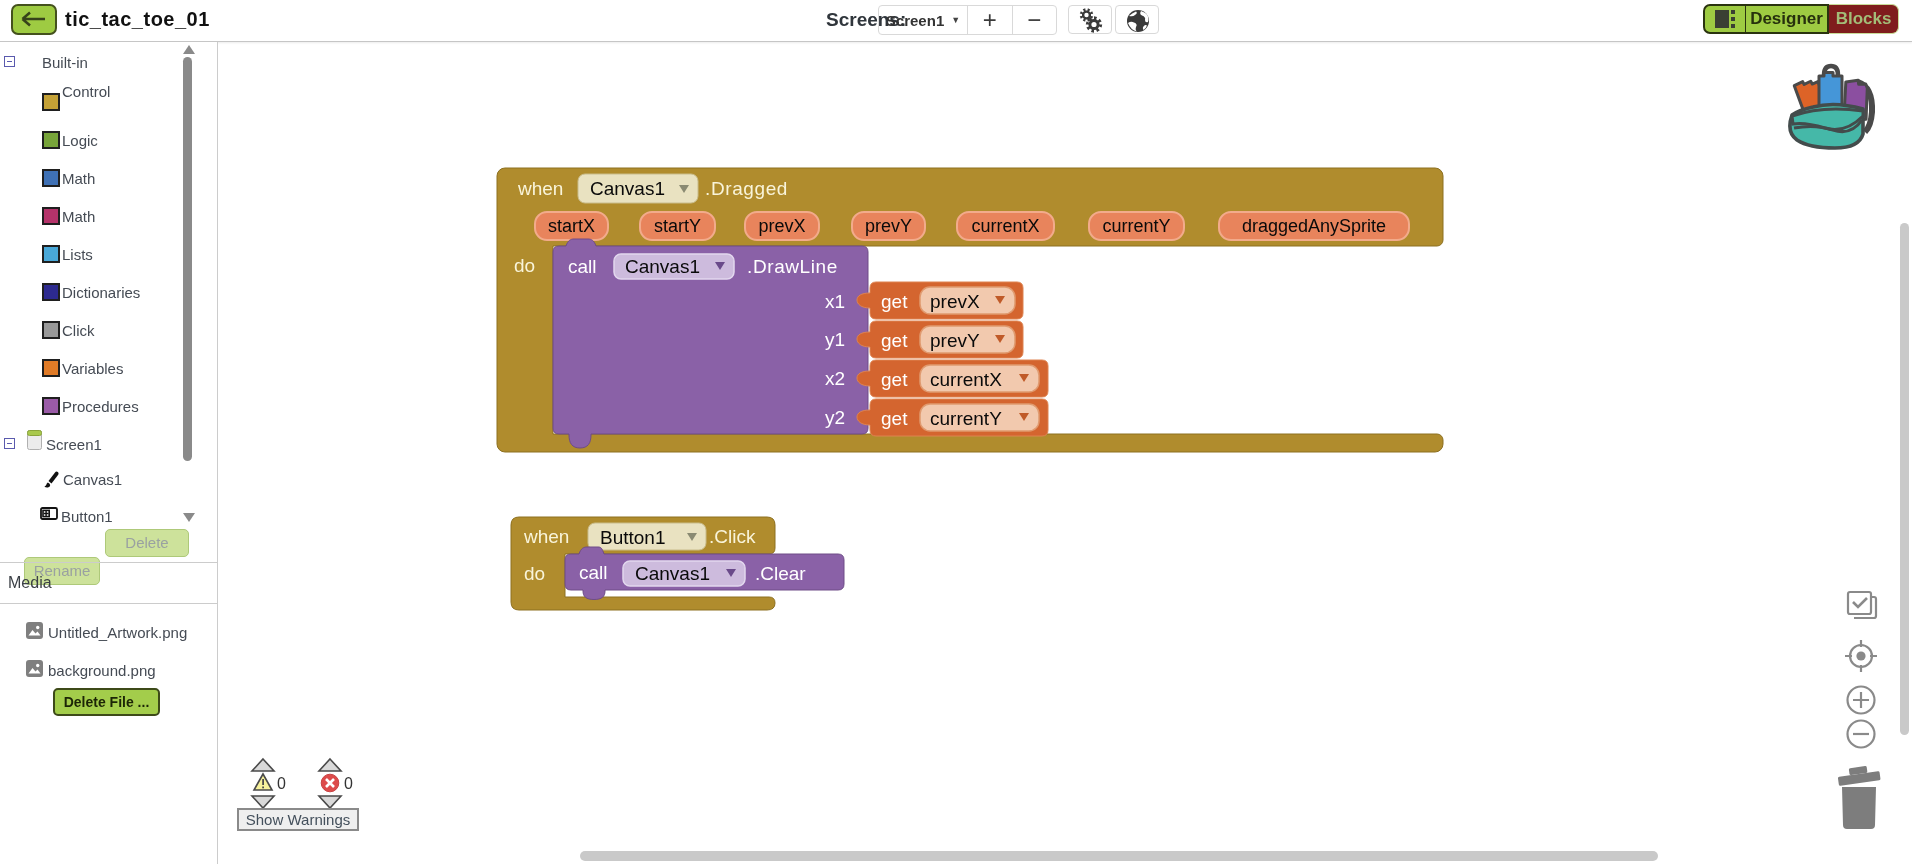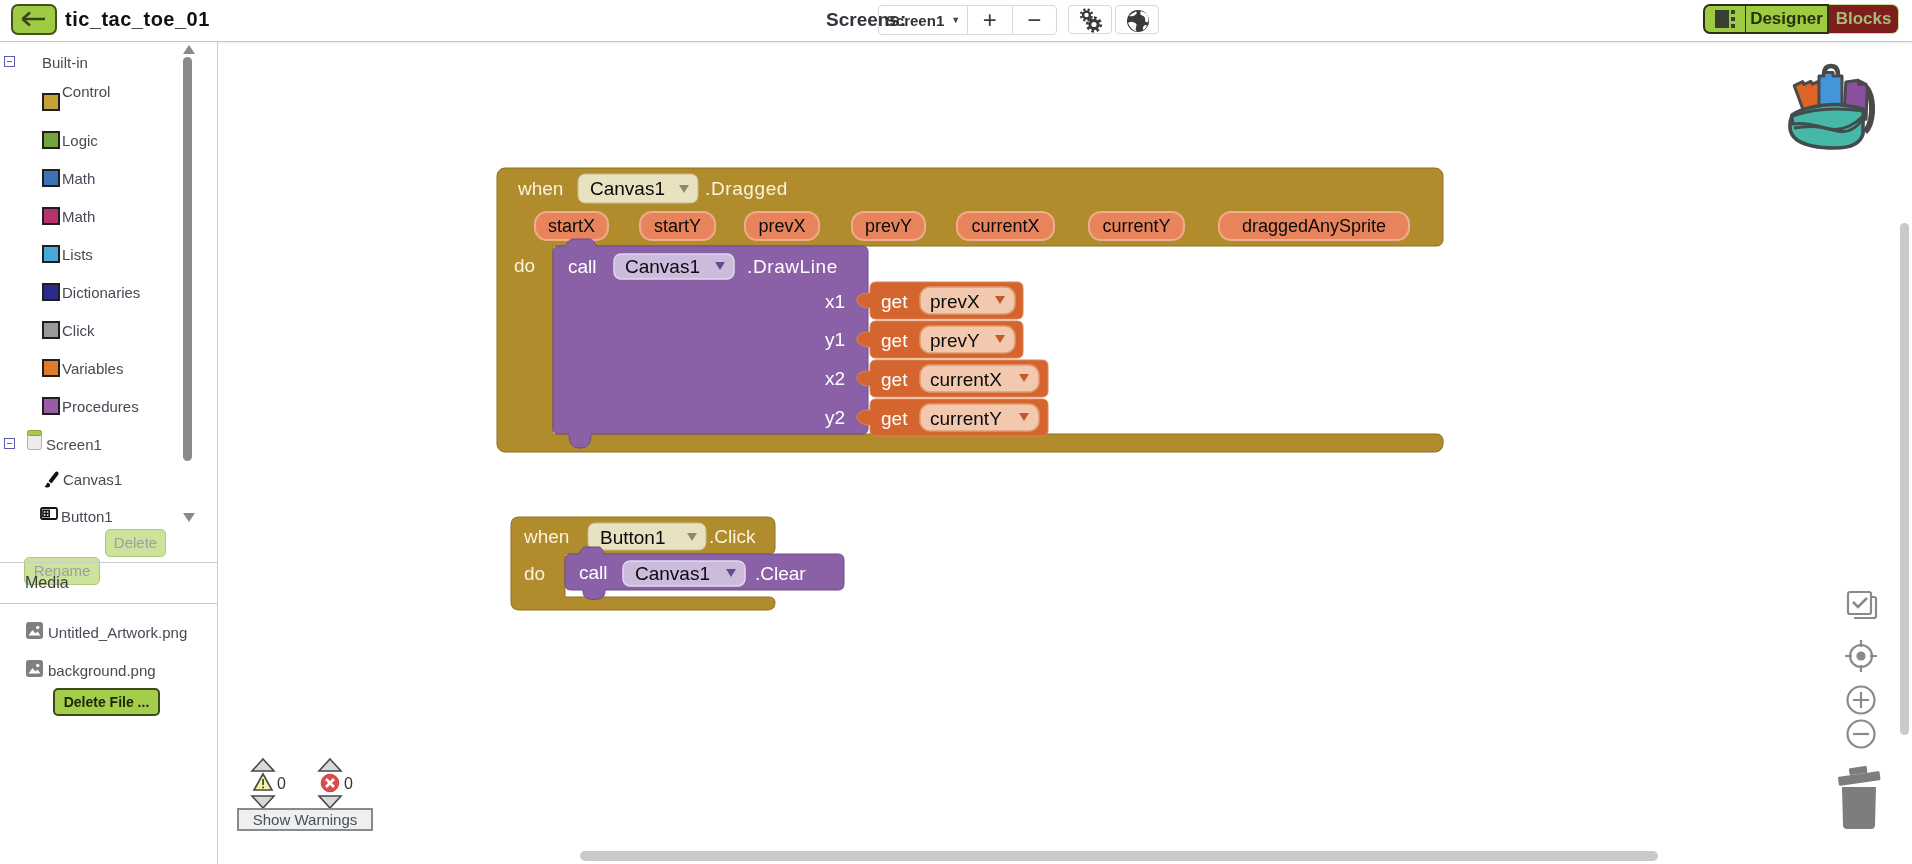--- a/index.html
+++ b/index.html
@@ -14,24 +14,24 @@
 #tg1{width:43px;background:#9ecb42;border:2px solid #2a330f;border-right:1px solid #2a330f;border-radius:7px 0 0 7px;display:flex;align-items:center;justify-content:center;box-sizing:border-box;}
 #tg2{width:83px;background:#9ecb42;border:2px solid #2a330f;border-left:none;display:flex;align-items:center;justify-content:center;font-size:17px;font-weight:bold;color:#26300d;box-sizing:border-box;text-align:center;}
 #tg3{width:70px;background:#7f1d1d;border:1px solid #c8dc98;border-left:none;border-radius:0 7px 7px 0;display:flex;align-items:center;justify-content:center;font-size:17px;font-weight:bold;color:#a3bd78;box-sizing:border-box;}
 #sidebar{position:absolute;left:0;top:42px;width:218px;height:822px;background:#fff;border-right:1px solid #ccc;box-sizing:border-box;}
 .treelbl{position:absolute;font-size:15px;color:#454b54;}
 .sq{position:absolute;left:42px;width:14px;height:14px;border:2px solid #1f1f1f;box-sizing:content-box;}
 .colbox{position:absolute;width:11px;height:11px;border:1px solid #5a5aae;background:#fff;box-sizing:border-box;}
 .colbox:after{content:"";position:absolute;left:2px;top:4px;width:5px;height:1px;background:#5a5aae;}
 #sscroll{position:absolute;left:183px;top:57px;width:9px;height:404px;background:#8a8a8a;border-radius:5px;}
 .gbtn{position:absolute;height:28px;background:#cde29b;border:1px solid #aec979;border-radius:5px;color:#9aa1a1;font-size:15px;text-align:center;box-sizing:border-box;}
-#medialbl{position:absolute;left:25px;top:574px;font-size:16px;color:#3a3f45;}
+#medialbl{position:absolute;left:8px;top:574px;font-size:16px;color:#3a3f45;}
 .mediarow{position:absolute;left:48px;font-size:15px;color:#454b54;}
 #upload{position:absolute;left:53px;top:688px;width:107px;height:28px;background:#a3cd4b;border:2px solid #3d4a19;border-radius:5px;color:#1c2506;font-size:14px;font-weight:bold;text-align:center;line-height:24px;box-sizing:border-box;}
-#showw{position:absolute;left:237px;top:808px;width:136px;height:23px;background:#efefef;border:2px solid #8a8a8a;color:#44505c;font-size:15px;text-align:center;line-height:20px;box-sizing:border-box;}
+#showw{position:absolute;left:237px;top:808px;width:122px;height:23px;background:#efefef;border:2px solid #8a8a8a;color:#44505c;font-size:15px;text-align:center;line-height:20px;box-sizing:border-box;}
 .hsb{position:absolute;left:580px;top:851px;width:1078px;height:10px;background:#c9c9c9;border-radius:5px;}
 .vsb{position:absolute;left:1900px;top:223px;width:9px;height:512px;background:#c9c9c9;border-radius:5px;}
 </style></head>
 <body>
 <div id="topbar"></div>
 <div id="backbtn"><svg width="28" height="18" viewBox="0 0 28 18" style="margin-top:4px;">
       <path d="M2.5,9 H25 M2.5,9 L10,2.5 M2.5,9 L10,15.5" fill="none" stroke="#37431a" stroke-width="2.6"></path>
     </svg></div>
 <div id="title">tic_tac_toe_01</div>
 <div id="screenslbl">Screens:</div>
@@ -108,21 +108,21 @@
 <div class="treelbl" style="left:61px;top:508px;width:80px;height:16px;overflow:hidden;">Button1</div>
 <polygon class="abs" style="left:0;top:0;" points="">
 <svg class="abs" style="left:183px;top:45px;" width="12" height="10">
         <polygon points="6,0 12,9 0,9" fill="#8a8a8a"></polygon>
       </svg>
 <div id="sscroll"></div>
 <svg class="abs" style="left:183px;top:513px;" width="12" height="10">
         <polygon points="0,0 12,0 6,9" fill="#8a8a8a"></polygon>
       </svg>
 <div class="gbtn" style="left:24px;top:529px;width:76px;line-height:25px;margin-top:28px;">Rename</div>
-<div class="gbtn" style="left:105px;top:529px;width:61px;line-height:25px;">Delete</div>
+<div class="gbtn" style="left:105px;top:529px;width:84px;line-height:25px;">Delete</div>
 <div class="abs" style="left:0;top:562px;width:218px;height:1px;background:#ccc;"></div>
 <div id="medialbl">Media</div>
 <div class="abs" style="left:0;top:603px;width:218px;height:1px;background:#ccc;"></div>
 <svg class="abs" style="left:26px;top:622px;" width="17" height="17" viewBox="0 0 17 17">
         <rect width="17" height="17" rx="3" fill="#7f7f7f"></rect>
         <circle cx="11.7" cy="5.5" r="1.7" fill="#fff"></circle>
         <path d="M2.5 13.5l4-5.5 3 3.6 2-2.2 3 4.1z" fill="#fff"></path>
       </svg>
 <div class="mediarow" style="top:624px;">Untitled_Artwork.png</div>
 <svg class="abs" style="left:26px;top:660px;" width="17" height="17" viewBox="0 0 17 17">

